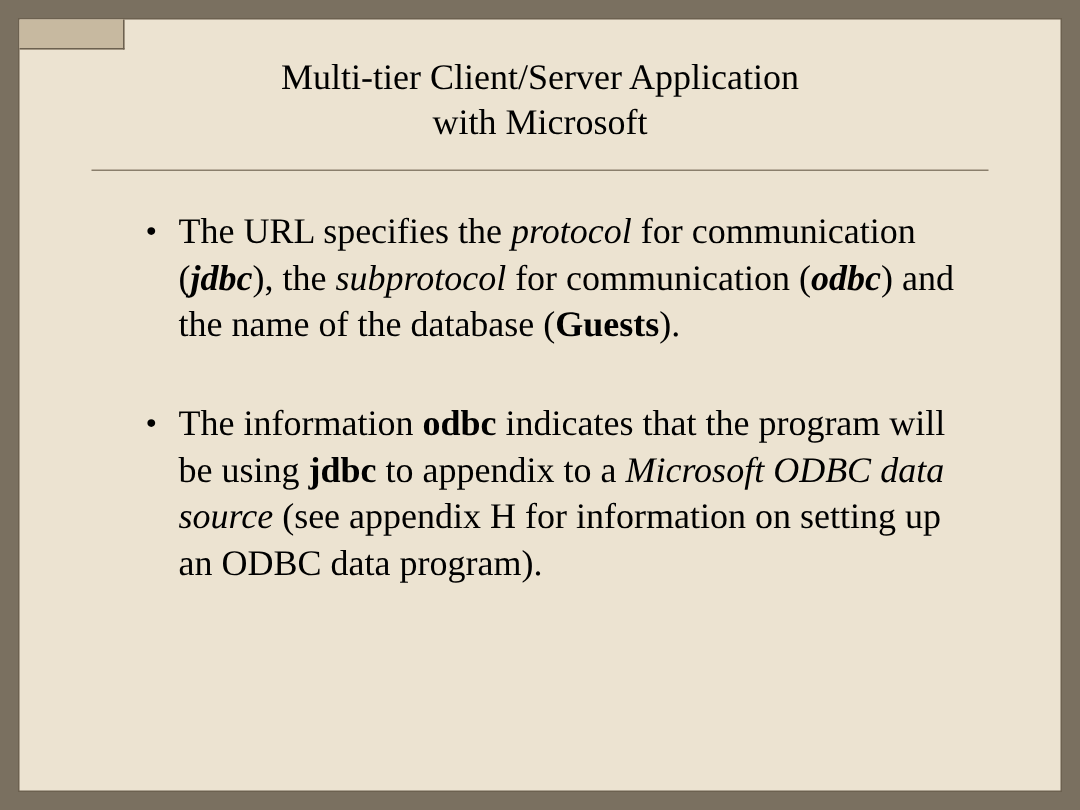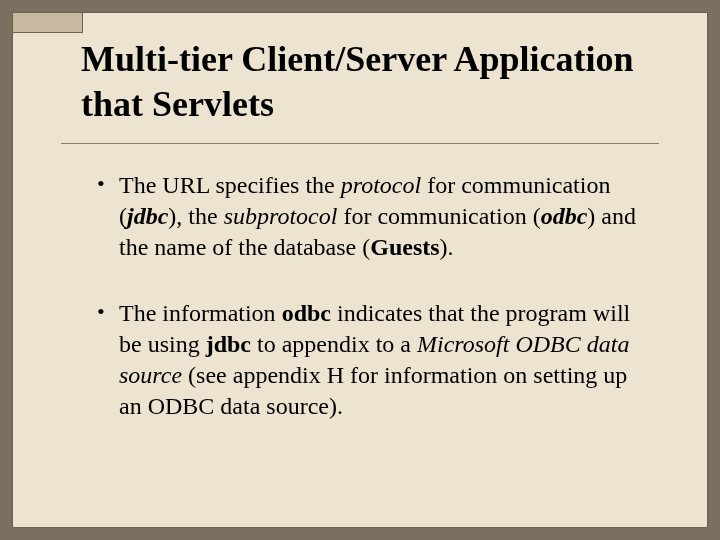--- a/index.html
+++ b/index.html
@@ -30,23 +30,23 @@
     left: 0;
     top: 0;
     width: 70px;
     height: 20px;
     background: #c7b9a0;
     border-right: 1px solid #6c6150;
     border-bottom: 1px solid #6c6150;
     box-sizing: border-box;
   }
   .title-block {
-    text-align: left;
-    font-weight: bold;
-    font-size: 36px;
+    text-align: center;
+    font-weight: normal;
+    font-size: 24px;
     line-height: 1.25;
     padding: 6px 40px 12px 40px;
   }
   .title-rule {
     border: none;
     border-top: 1px solid #8a7f6c;
     margin: 4px 20px 26px 20px;
   }
   ul.bullets {
     list-style: none;
@@ -74,22 +74,22 @@
   .seg  { }
 </style>
 </head>
 <body>
 
 <div class="slide">
   <div class="corner-tab"></div>
 
   <div class="title-block">
     <div>Multi-tier Client/Server Application</div>
-    <div>that Servlets</div>
+    <div>with Microsoft</div>
   </div>
 
   <hr class="title-rule">
 
   <ul class="bullets">
     <li><span class="seg">The URL specifies the </span><span class="ital">protocol</span><span class="seg"> for communication (</span><span class="bi">jdbc</span><span class="seg">), the </span><span class="ital">subprotocol</span><span class="seg"> for communication (</span><span class="bi">odbc</span><span class="seg">) and the name of the database (</span><span class="bold">Guests</span><span class="seg">).</span></li>
-    <li><span class="seg">The information </span><span class="bold">odbc</span><span class="seg"> indicates that the program will be using </span><span class="bold">jdbc</span><span class="seg"> to appendix to a </span><span class="ital">Microsoft ODBC data source</span><span class="seg"> (see appendix H for information on setting up an ODBC data source).</span></li>
+    <li><span class="seg">The information </span><span class="bold">odbc</span><span class="seg"> indicates that the program will be using </span><span class="bold">jdbc</span><span class="seg"> to appendix to a </span><span class="ital">Microsoft ODBC data source</span><span class="seg"> (see appendix H for information on setting up an ODBC data program).</span></li>
   </ul>
 </div>
 
 </body></html>

